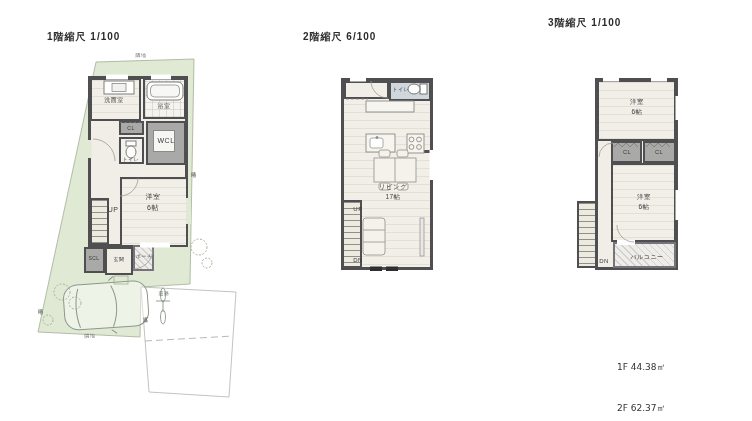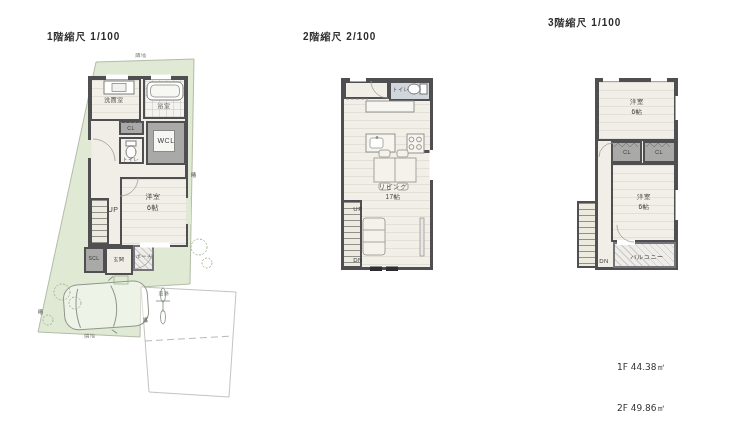--- a/index.html
+++ b/index.html
@@ -26,21 +26,21 @@
   .soft{color:#6c7266;}
   .summary{position:absolute;z-index:6;left:617px;top:334px;font-size:9px;color:#333;line-height:13.5px;
            font-family:"DejaVu Sans","Liberation Sans",sans-serif;white-space:pre;}
 </style>
 </head>
 <body>
 
 <div class="canvas">
 
   <div class="title" style="left:47px;top:30px;">1階縮尺 1/100</div>
-  <div class="title" style="left:303px;top:30px;">2階縮尺 2/100</div>
+  <div class="title" style="left:303px;top:30px;">2階縮尺 6/100</div>
   <div class="title" style="left:548px;top:16px;">3階縮尺 1/100</div>
 
   <svg class="lyr0" width="752" height="421">
     <polygon points="96,62 194,59 190,284 141,287 140,337 38,332" fill="#dfe9d4" stroke="#a3ad97" stroke-width="0.8"></polygon>
     <polygon points="141,287 236,292 229,397 149,392" fill="#ffffff" stroke="#b4b4b0" stroke-width="0.8"></polygon>
     <line x1="145" y1="341" x2="233" y2="336" stroke="#9a9a96" stroke-width="0.7" stroke-dasharray="7,4"></line>
   </svg>
 
   <div class="shell" style="left:88px;top:76px;width:100px;height:171px;"></div>
   <div class="room plank" style="left:90px;top:78px;width:51px;height:43px;"></div>
@@ -206,18 +206,18 @@
   <div class="lbl fs65" style="left:637px;top:112px;">6帖</div>
   <div class="lbl fs55" style="left:627px;top:153px;">CL</div>
   <div class="lbl fs55" style="left:659px;top:153px;">CL</div>
   <div class="lbl fs65" style="left:644px;top:197px;">洋室</div>
   <div class="lbl fs65" style="left:644px;top:207px;">6帖</div>
   <div class="lbl" style="left:604px;top:261px;">DN</div>
   <div class="lbl" style="left:647px;top:257px;">バルコニー</div>
 
   <div class="summary">
     <div>1F 44.38㎡</div>
-    <div>2F 49.86㎡</div>
+    <div>2F 62.37㎡</div>
     
     
   </div>
 
 </div>
 
 </body></html>

